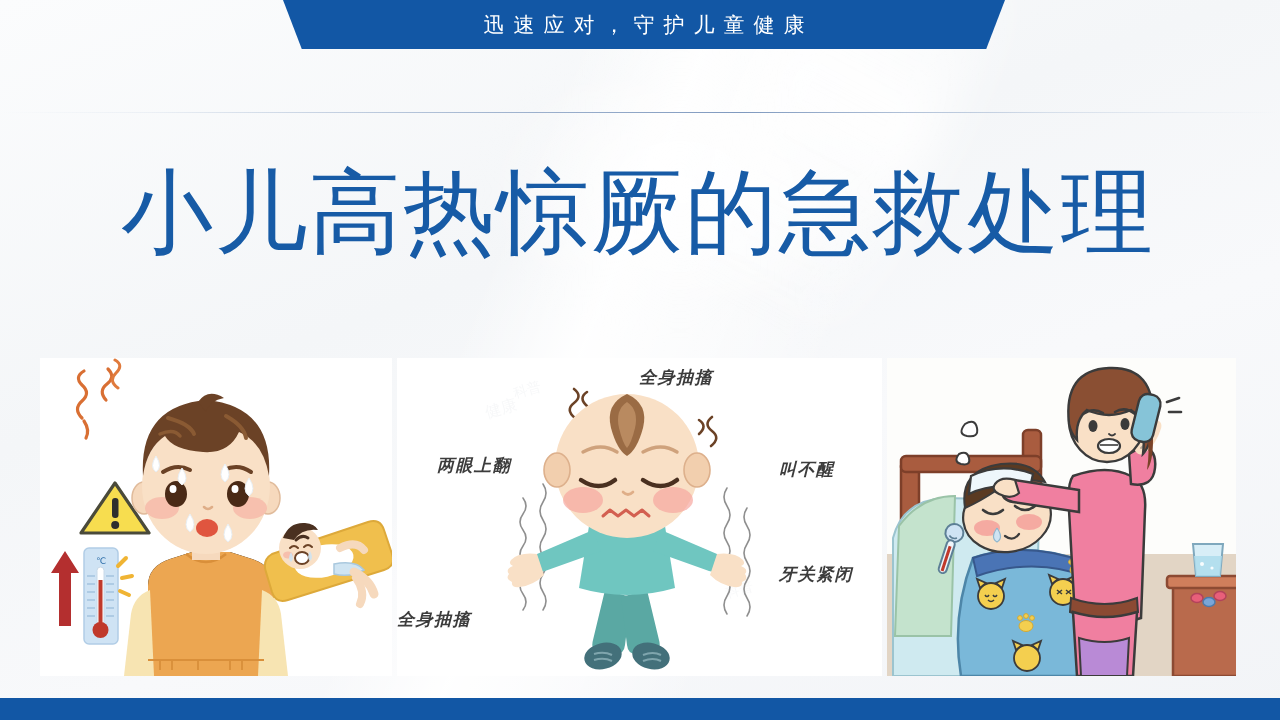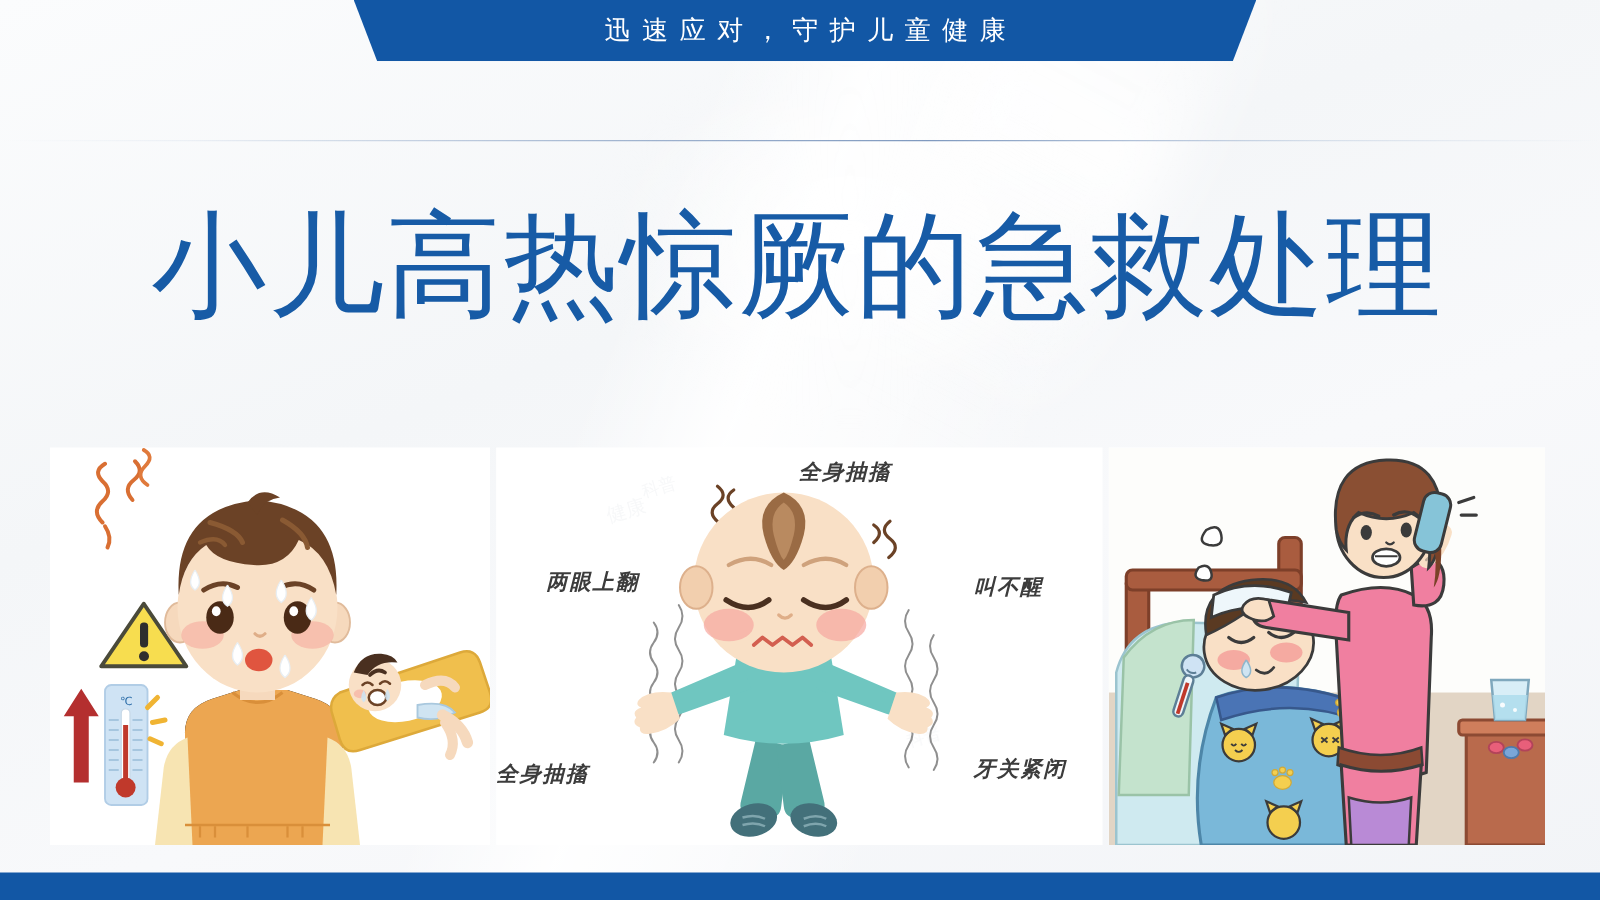--- a/index.html
+++ b/index.html
@@ -150,21 +150,21 @@
     font-weight: 700;
     font-size: 17px;
     letter-spacing: 1.5px;
     font-style: italic;
     font-family: "Liberation Sans", "DejaVu Sans", sans-serif;
     white-space: nowrap;
   }
   .p2-lab-top   { left: 242px; top: 8px; }
   .p2-lab-left  { left: 40px;  top: 96px; }
   .p2-lab-right { left: 382px; top: 100px; text-align: center; }
-  .p2-lab-br    { left: 382px; top: 205px; margin-top: 41px; }
+  .p2-lab-br    { left: 382px; top: 205px; }
   .p2-lab-bl    { left: 0px;   top: 250px; }
 </style>
 </head>
 <body>
 
 <div id="slide">
 
   <div class="bg-streak"></div>
   <div class="bg-streak2"></div>
 

